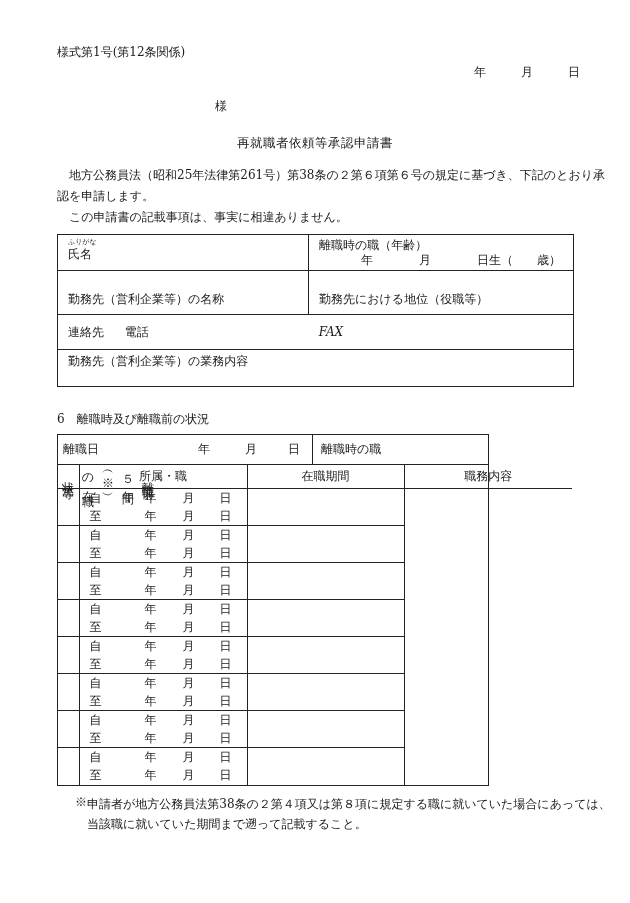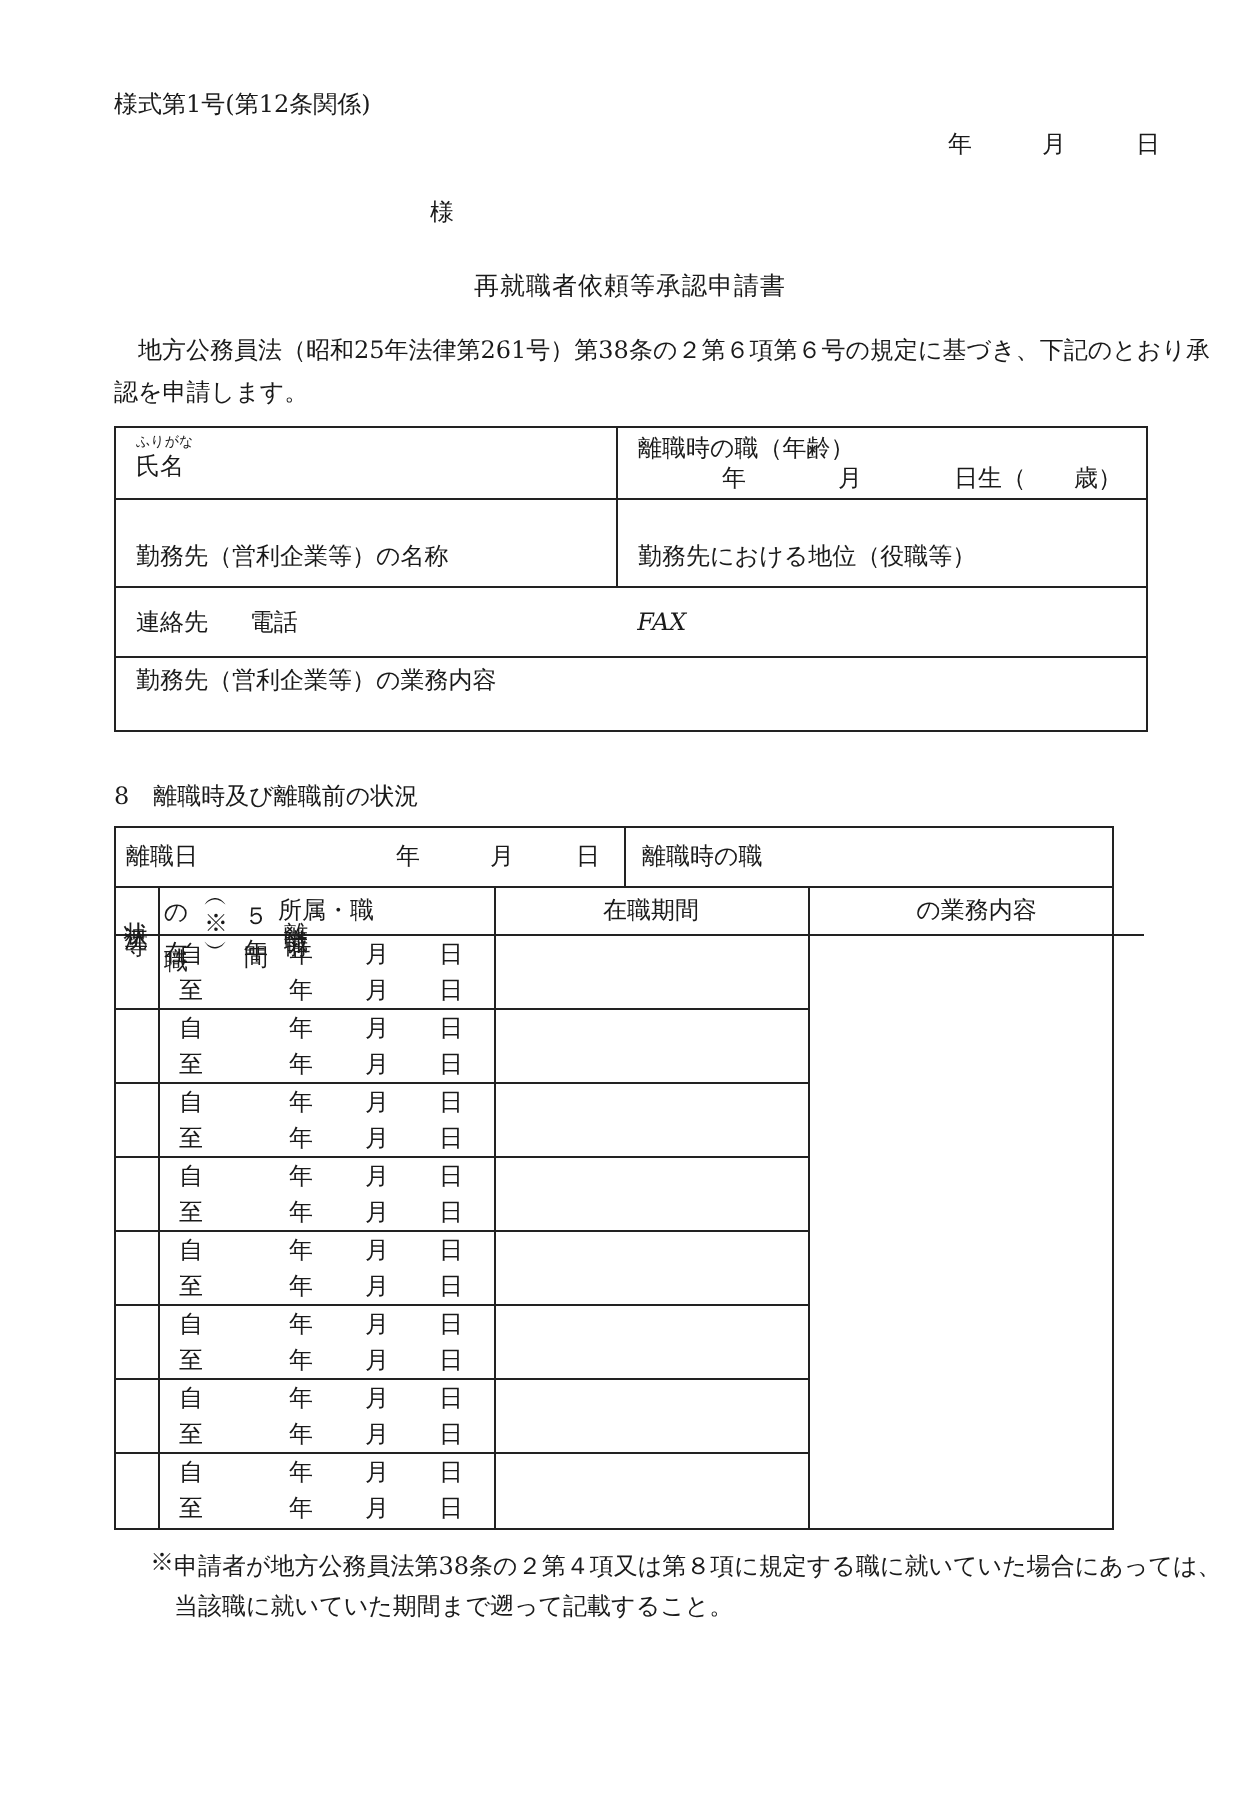--- a/index.html
+++ b/index.html
@@ -50,21 +50,21 @@
   }
   .t1 .r2 td { height: 44px; vertical-align: top; padding-top: 20px; }
   .t1 .r3 td { height: 35px; }
   .contact-cell span { display: inline-block; }
   .contact-label { width: 53px; }
   .phone-label { width: 190px; }
   .fax-label { font-family: "DejaVu Serif", "Liberation Serif", serif; font-style: italic; }
   .t1 .r4 td { height: 37px; vertical-align: top; padding-top: 3px; }
 
   
-  .t2wrap { width: 500px; margin-top: 6px; border: 1px solid #222; }
+  .t2wrap { width: 432px; margin-top: 6px; border: 1px solid #222; }
   .t2-rowA { display: flex; height: 30px; border-bottom: 1px solid #222; }
   .t2-rowA .a-left {
     width: 255px; border-right: 1px solid #222;
     display: flex; align-items: center; padding-left: 5px;
   }
   .t2-rowA .a-left .lbl  { width: 135px; }
   .t2-rowA .a-left .u-y  { width: 47px; }
   .t2-rowA .a-left .u-m  { width: 43px; }
   .t2-rowA .a-right { flex: 1; display: flex; align-items: center; padding-left: 8px; }
 
@@ -107,20 +107,21 @@
     <span>日</span>
   </div>
 
   <div class="addressee">様</div>
 
   <div class="doc-title">再就職者依頼等承認申請書</div>
 
   <div class="body-text">
     <div class="line">　地方公務員法（昭和25年法律第261号）第38条の２第６項第６号の規定に基づき、下記のとおり承</div>
     <div class="line">認を申請します。</div>
+    <div class="line">　この申請書の記載事項は、事実に相違ありません。</div>
   </div>
 
 
   <table class="t1">
     <tbody>
         <tr class="r1">
       <td class="c-left">
         <span class="furigana">ふりがな</span>
         <span class="name-label">氏名</span>
       </td>
@@ -149,21 +150,21 @@
       </td>
     </tr>
     <tr class="r4">
       <td colspan="2">
         <span>勤務先（営利企業等）の業務内容</span>
       </td>
     </tr>
   </tbody>
     </table>
 
-  <div class="sec-heading h2">8　離職時及び離職前の状況</div>
+  <div class="sec-heading h2">6　離職時及び離職前の状況</div>
 
   <div class="t2wrap">
     <div class="t2-rowA">
       <div class="a-left">
         <span class="lbl">離職日</span>
         <span class="u-y">年</span>
         <span class="u-m">月</span>
         <span class="u-d">日</span>
       </div>
       <div class="a-right">
@@ -172,21 +173,21 @@
     </div>
 
     <table class="t2">
       <tbody>
           <tr class="hdr">
         <td class="col-v vert-cell" rowspan="9">
           <div class="vert-text">離職前５年間（※）の在職状況等</div>
         </td>
         <td class="col-dept">所属・職</td>
         <td class="col-per">在職期間</td>
-        <td class="col-duty">の業務内容</td>
+        <td class="col-duty">職務内容</td>
       </tr>
       </tbody>
         <tbody id="history-body">
     <tr class="grp">
       <td></td>
       <td>
         <div class="pline">
           <span class="p-ft">自</span>
           <span class="p-y">年</span>
           <span class="p-m">月</span>

